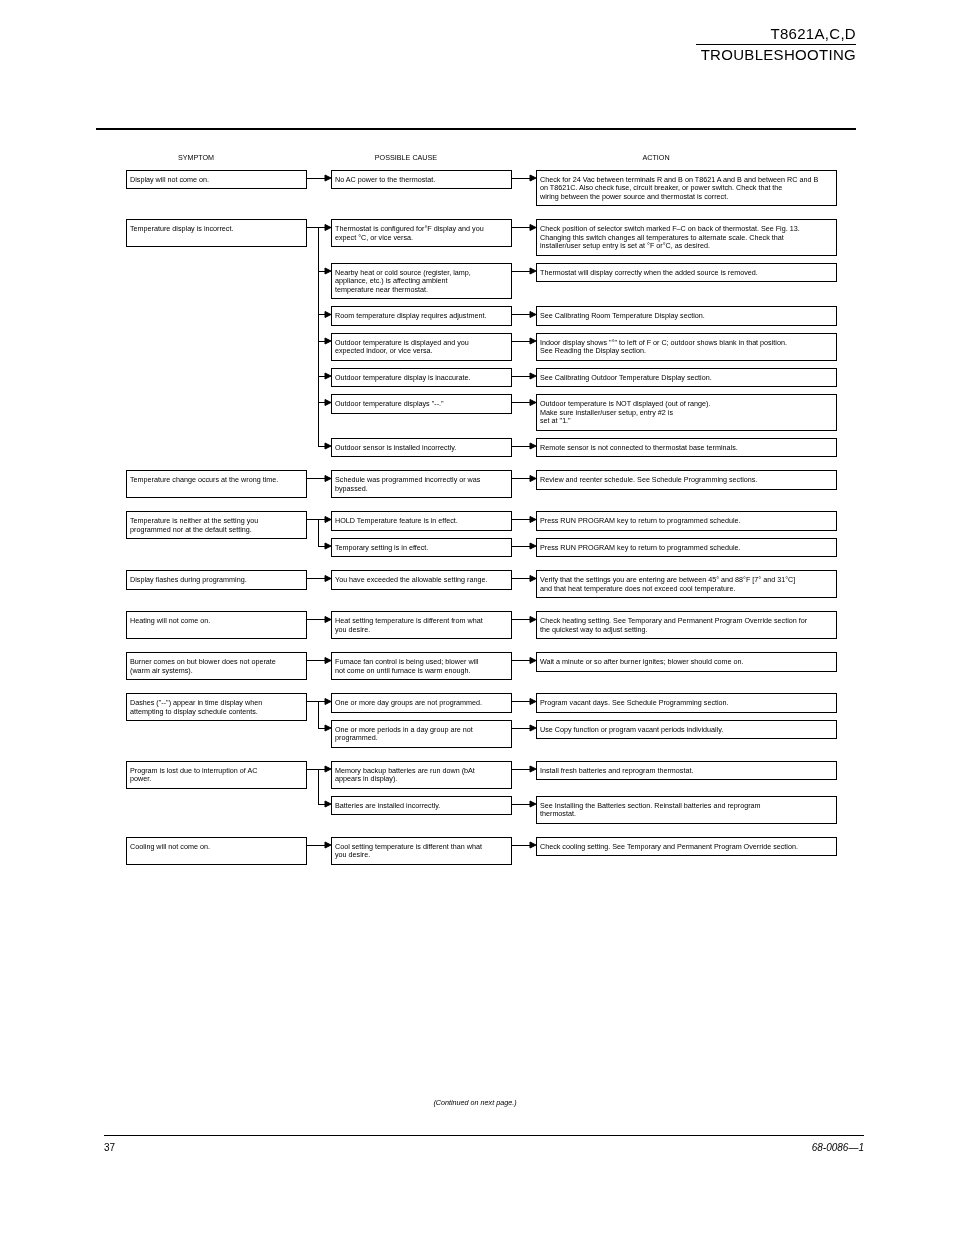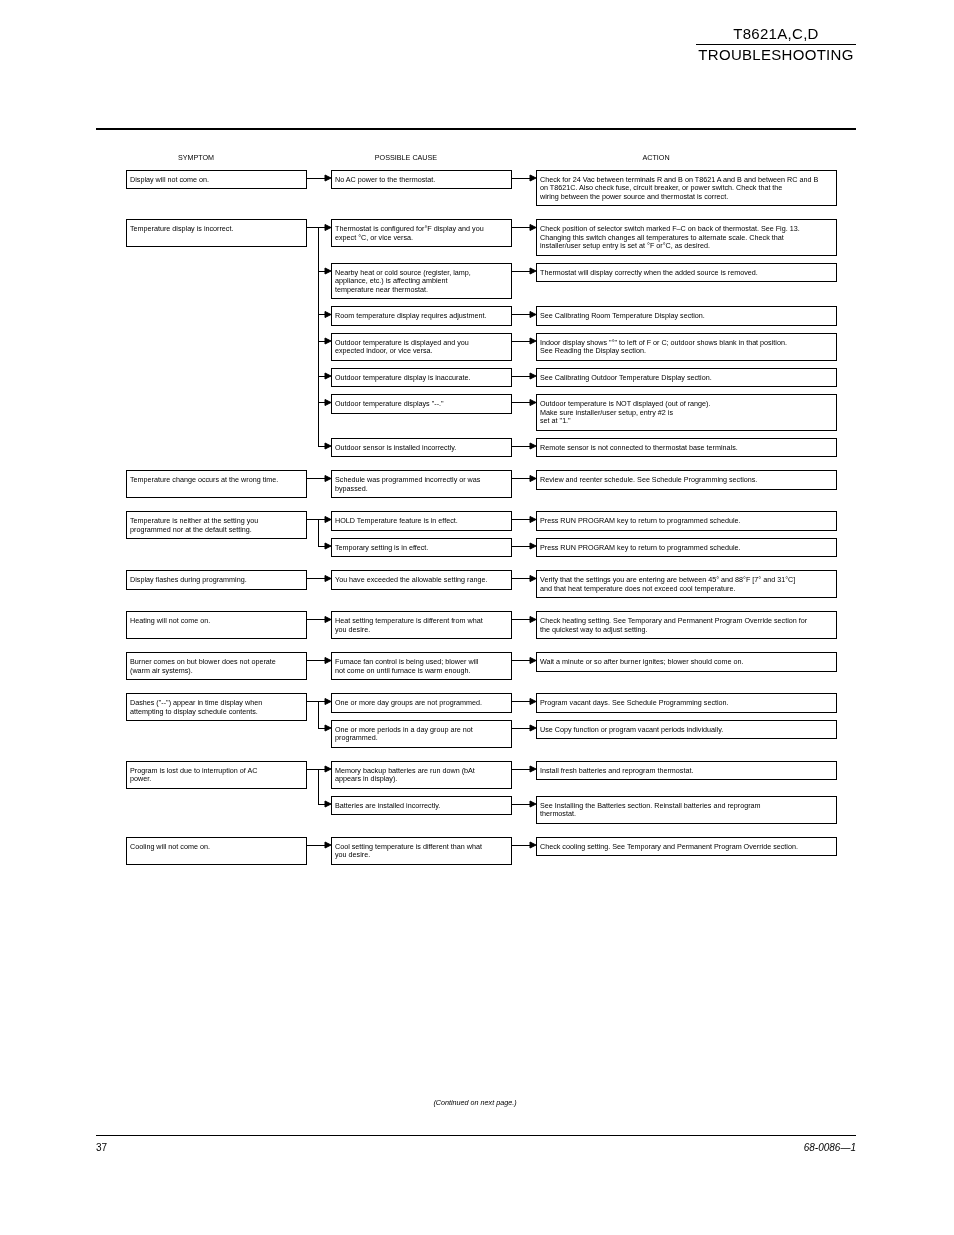--- a/index.html
+++ b/index.html
@@ -1,24 +1,24 @@
 <!DOCTYPE html>
 <html><head>
 <meta charset="utf-8">
 <style>
   *{box-sizing:border-box;margin:0;padding:0}
   html,body{background:#fff}
   body{font-family:Helvetica,Arial,sans-serif;font-size:7.2px;color:#000;width:954px;height:1235px;position:relative;font-weight:400}
   .page{position:absolute;left:96px;top:0;width:760px}
-  .hdr{position:absolute;right:0;top:24px;text-align:center;font-size:15px;letter-spacing:.3px;line-height:1.3}
+  .hdr{position:absolute;right:0;top:24px;text-align:right;font-size:15px;letter-spacing:.3px;line-height:1.3}
   .hdr .t{font-family:Helvetica,Arial,sans-serif}
   .hdr .s{font-family:Helvetica,Arial,sans-serif}
   .hdr hr{border:none;border-top:1px solid #000;margin:0 0 0 auto;width:160px}
   .hrule{position:absolute;left:96px;width:760px;border-top:2px solid #000;top:128px}
-  .ftr{position:absolute;left:96px;width:760px;top:1135px;border-top:1px solid #000;padding-top:6px;font-size:10px;font-style:italic}
+  .ftr{position:absolute;left:104px;width:760px;top:1135px;border-top:1px solid #000;padding-top:6px;font-size:10px;font-style:italic}
   .ftr .pg{font-style:normal}
   svg{position:absolute;left:96px;top:150px}
   svg text{font-family:Helvetica,Arial,sans-serif;font-size:7.2px}
   svg rect{fill:#fff;stroke:#000;stroke-width:1;shape-rendering:crispEdges}
   svg line{stroke:#000;stroke-width:1;shape-rendering:crispEdges}
   svg path.arr{fill:#000;stroke:#000}
   .h1{font-size:12px;font-weight:700}
 </style>
 </head>
 <body>

